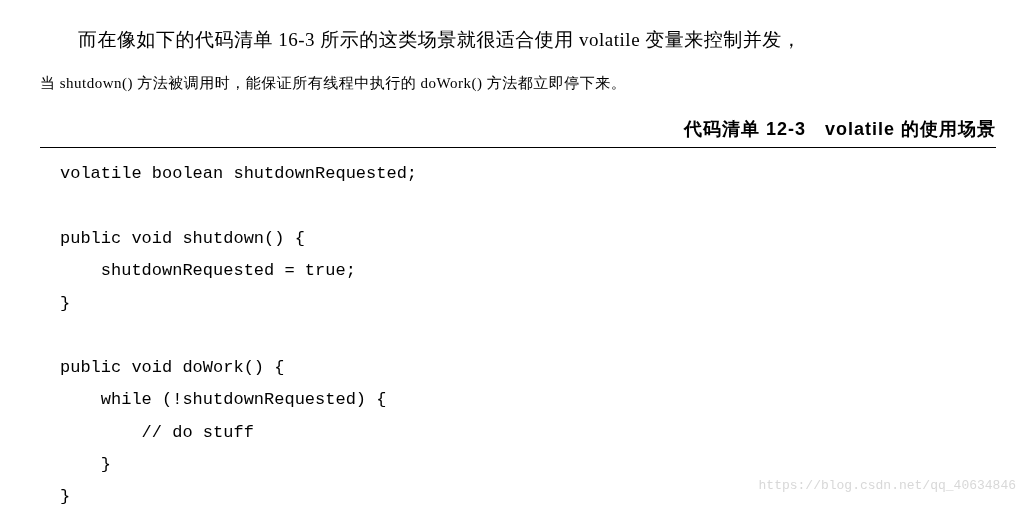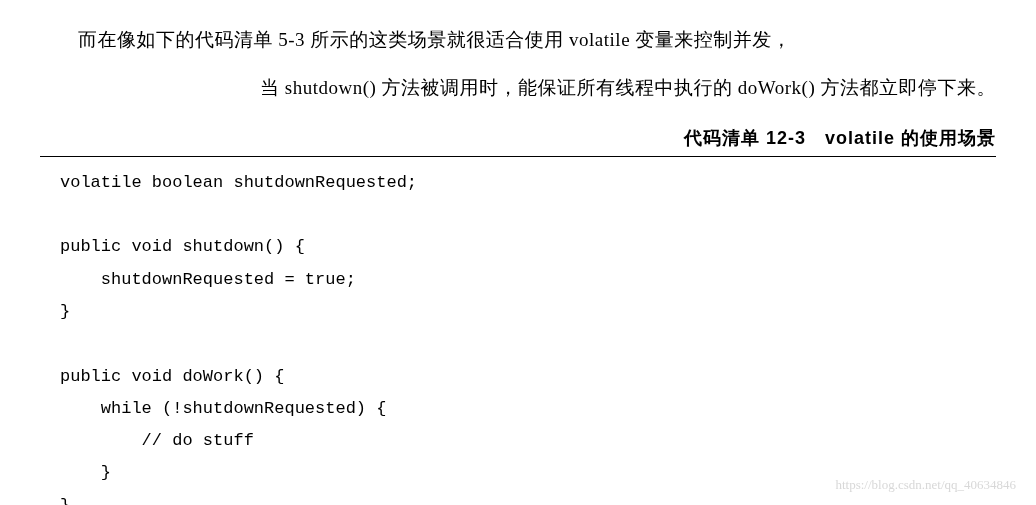--- a/index.html
+++ b/index.html
@@ -17,25 +17,24 @@
       position: relative;
     }
     .paragraph {
       font-size: 19px;
       line-height: 2.1;
       text-indent: 2em;
       margin-bottom: 8px;
       letter-spacing: 0.5px;
     }
     .paragraph-continue {
-      font-size: 19px;
+      font-size: 15px;
       line-height: 2.1;
       margin-bottom: 18px;
       letter-spacing: 0.5px;
-      text-align: right;
     }
     .code-listing-title {
       text-align: right;
       font-size: 18px;
       font-weight: bold;
       font-family: "SimHei", "黑体", sans-serif;
       margin-bottom: 6px;
       letter-spacing: 1px;
     }
     .code-block {
@@ -46,27 +45,27 @@
       font-size: 17px;
       line-height: 1.9;
       white-space: pre;
     }
     .watermark {
       position: absolute;
       bottom: 12px;
       right: 20px;
       font-size: 13px;
       color: #d8d8d8;
-      font-family: Liberation Serif, serif;
+      font-family: Liberation Mono, monospace;
     }
   </style>
 </head>
 <body>
 
-<p class="paragraph">而在像如下的代码清单 5-3 所示的这类场景就很适合使用 volatile 变量来控制并发，</p>
+<p class="paragraph">而在像如下的代码清单 16-3 所示的这类场景就很适合使用 volatile 变量来控制并发，</p>
 <p class="paragraph-continue">当 shutdown() 方法被调用时，能保证所有线程中执行的 doWork() 方法都立即停下来。</p>
 
 <div class="code-listing-title">代码清单 12-3　volatile 的使用场景</div>
 
 <div class="code-block">volatile boolean shutdownRequested;
 
 public void shutdown() {
     shutdownRequested = true;
 }
 

